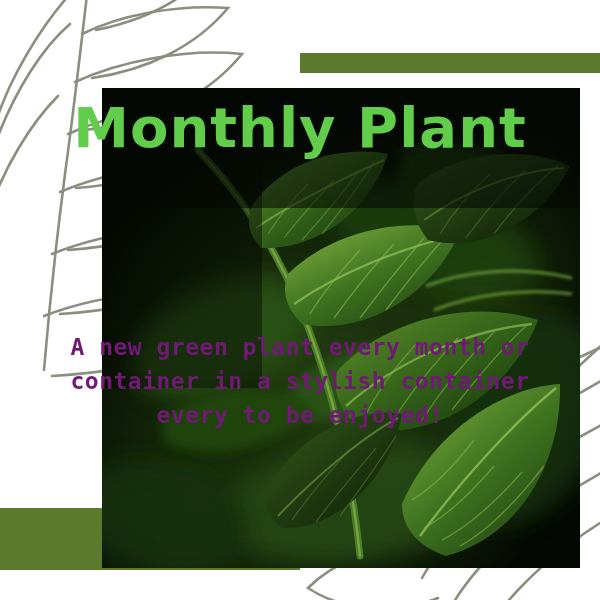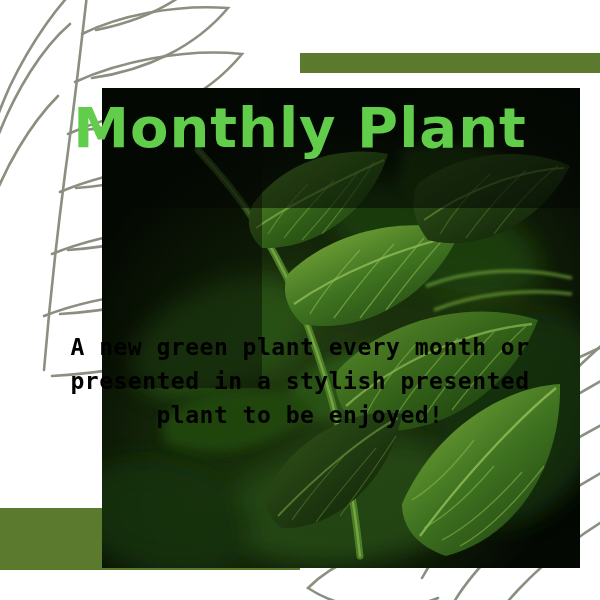--- a/index.html
+++ b/index.html
@@ -76,21 +76,21 @@
     letter-spacing: 1px;
   }
   .headline-l1 { top: 100px; }
   .headline-l2 { top: 180px; }
 
   .body-copy {
     position: absolute;
     left: 0;
     width: 600px;
     text-align: center;
-    color: #000000;
+    color: #701a75;
     font-family: "DejaVu Sans Mono", monospace;
     font-weight: bold;
     font-size: 23px;
     line-height: 34px;
     letter-spacing: 0.5px;
   }
   .body-copy-block { top: 330px; }
   .body-copy-block div { white-space: pre; }
 </style>
 </head>
@@ -268,18 +268,18 @@
       <rect x="0" y="0" width="478" height="120" fill="#040803" opacity="0.55"></rect>
       <rect x="0" y="0" width="160" height="300" fill="#040803" opacity="0.45"></rect>
     </svg>
   </div>
 
   <div class="text-layer">
     <div class="headline headline-l1">Monthly Plant</div>
 
     <div class="body-copy body-copy-block">
       <div>A new green plant every month or</div>
-      <div>presented in a stylish presented</div>
-      <div>plant to be enjoyed!</div>
+      <div>container in a stylish container</div>
+      <div>every to be enjoyed!</div>
     </div>
   </div>
 
 </div>
 
 </body></html>

